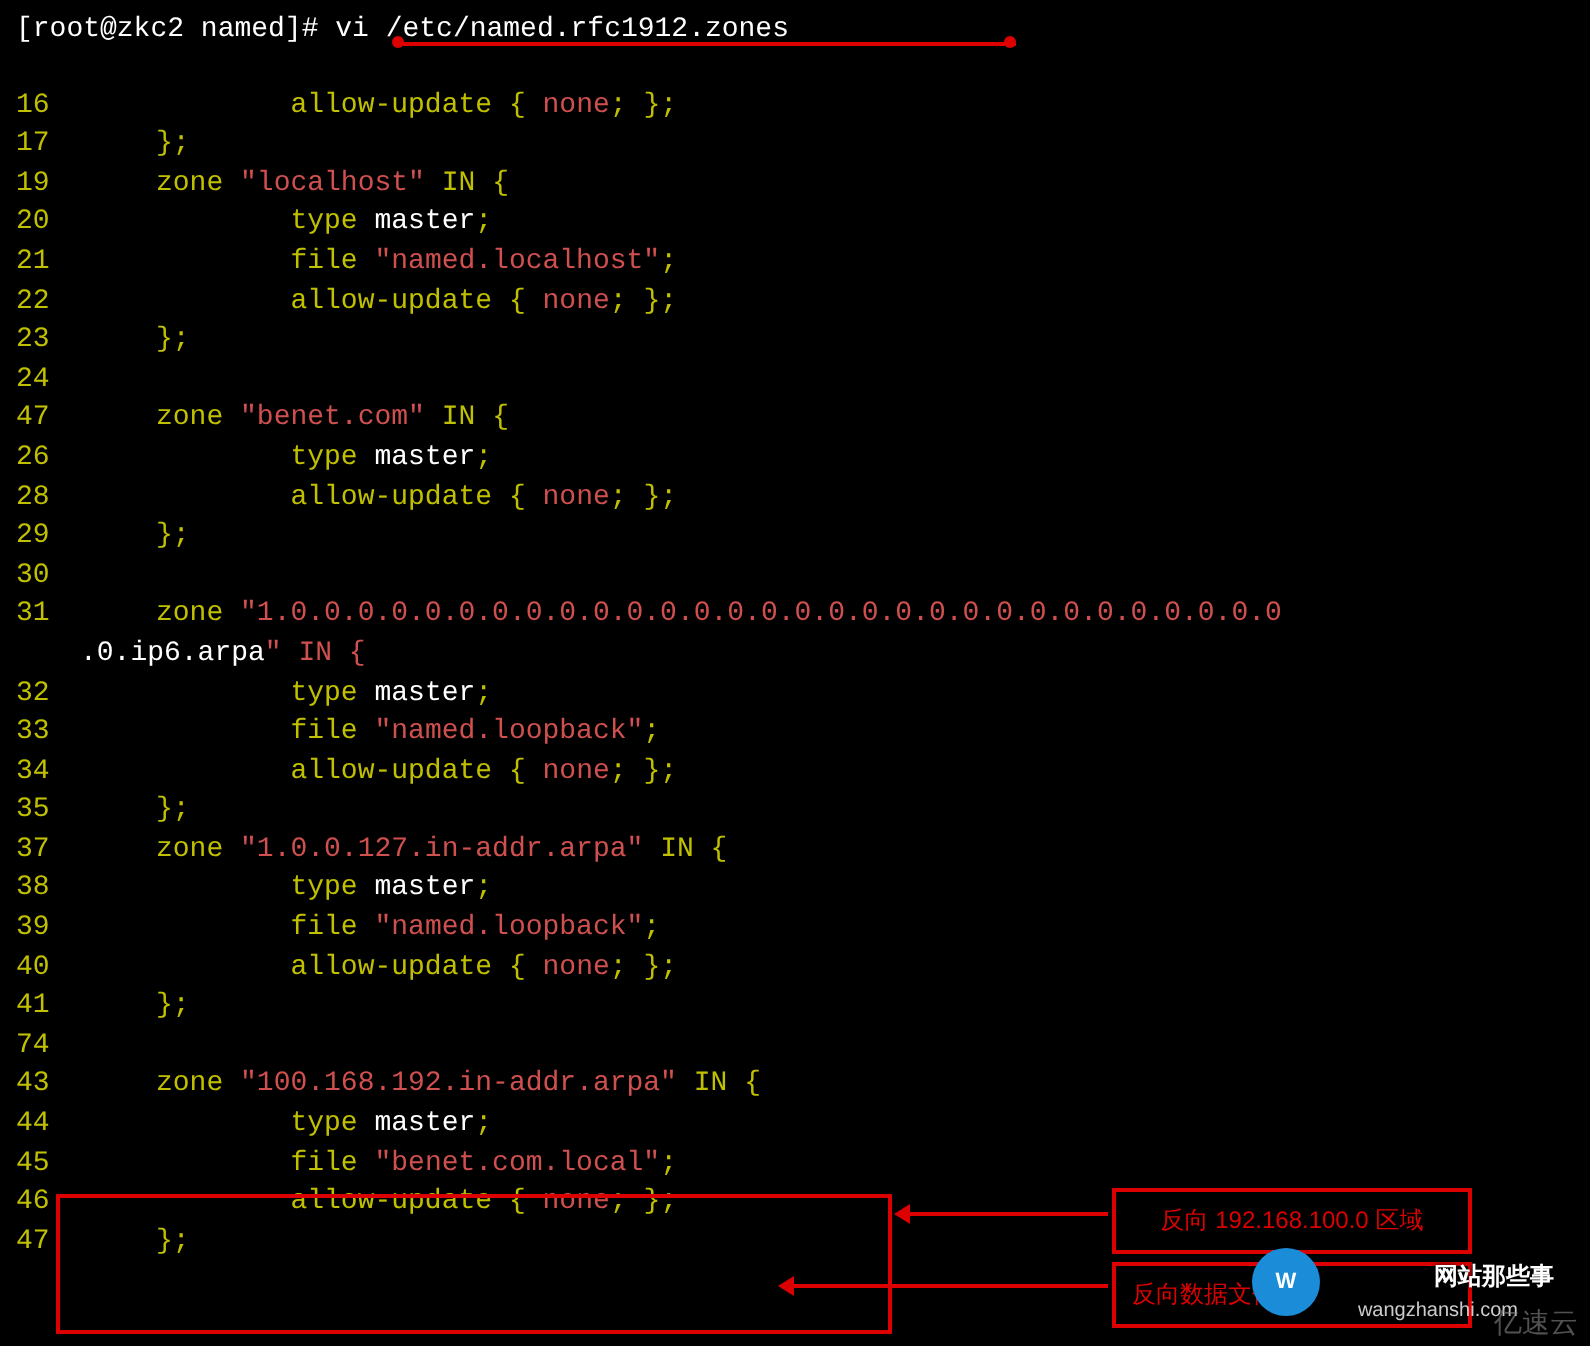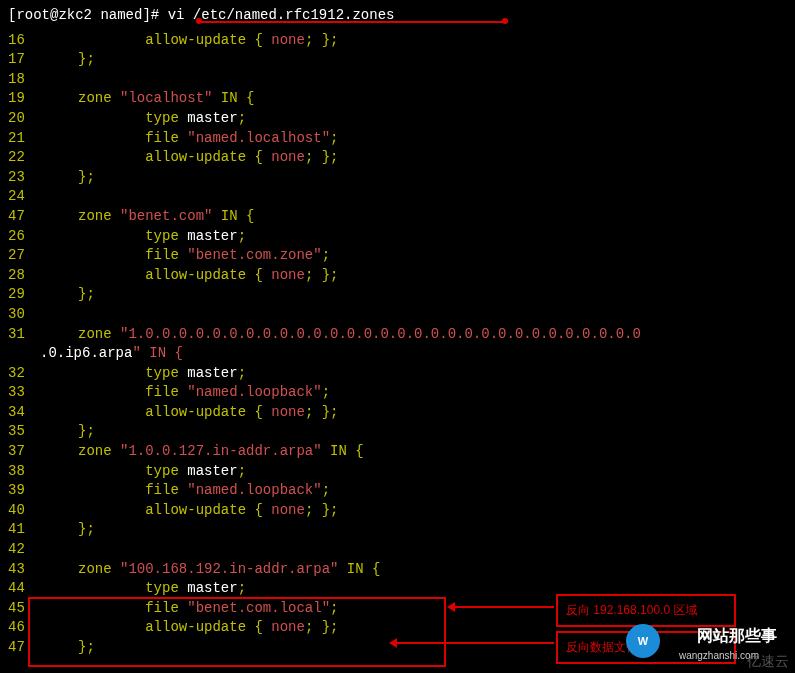--- a/index.html
+++ b/index.html
@@ -12,21 +12,21 @@
       height: 673px;
       position: relative;
       overflow: hidden;
     }
     .terminal {
       padding: 6px 8px;
       line-height: 1.4;
     }
     .prompt-line {
       color: #fff;
-      margin-bottom: 5px;
+      margin-bottom: 18px;
       position: relative;
     }
     .red-underline {
       position: absolute;
       top: 15px;
       left: 190px;
       width: 310px;
       height: 2px;
       background: #d00;
     }
@@ -101,21 +101,21 @@
       font-size: 11px;
       font-family: Arial;
       font-weight: bold;
     }
     .watermark-text {
       position: absolute;
       right: 18px;
       bottom: 26px;
       color: #fff;
       font-family: Arial, 'Microsoft YaHei', sans-serif;
-      font-size: 16px;
+      font-size: 12px;
       font-weight: bold;
       text-shadow: 0 0 2px #000;
     }
     .watermark-sub {
       position: absolute;
       right: 36px;
       bottom: 12px;
       color: #ccc;
       font-family: Arial, sans-serif;
       font-size: 10px;
@@ -139,56 +139,54 @@
     <span>[root@zkc2 named]#</span>
     <span> </span>
     <span>vi /etc/named.rfc1912.zones</span>
     <span class="red-dot red-dot-left"></span>
     <span class="red-underline"></span>
     <span class="red-dot red-dot-right"></span>
   </div>
   <div id="code-area">
       <div class="code-line"><span class="lineno">16</span><span class="code">        <span class="kw2">allow-update</span> <span class="delim">{</span> <span class="none">none</span><span class="delim">;</span> <span class="delim">}</span><span class="delim">;</span></span></div>
       <div class="code-line"><span class="lineno">17</span><span class="code"><span class="delim">}</span><span class="delim">;</span></span></div>
-      <div class="code-line"><span class="lineno">18</span><span class="code"></span></div>
       <div class="code-line"><span class="lineno">19</span><span class="code"><span class="keyword">zone</span> <span class="string">"localhost"</span> <span class="kw2">IN</span> <span class="delim">{</span></span></div>
       <div class="code-line"><span class="lineno">20</span><span class="code">        <span class="kw2">type</span> <span class="brace">master</span><span class="delim">;</span></span></div>
       <div class="code-line"><span class="lineno">21</span><span class="code">        <span class="kw2">file</span> <span class="string">"named.localhost"</span><span class="delim">;</span></span></div>
       <div class="code-line"><span class="lineno">22</span><span class="code">        <span class="kw2">allow-update</span> <span class="delim">{</span> <span class="none">none</span><span class="delim">;</span> <span class="delim">}</span><span class="delim">;</span></span></div>
       <div class="code-line"><span class="lineno">23</span><span class="code"><span class="delim">}</span><span class="delim">;</span></span></div>
       <div class="code-line"><span class="lineno">24</span><span class="code"></span></div>
       <div class="code-line"><span class="lineno">47</span><span class="code"><span class="keyword">zone</span> <span class="string">"benet.com"</span> <span class="kw2">IN</span> <span class="delim">{</span></span></div>
       <div class="code-line"><span class="lineno">26</span><span class="code">        <span class="kw2">type</span> <span class="brace">master</span><span class="delim">;</span></span></div>
-      <div class="code-line"><span class="lineno">27</span><span class="code">        <span class="kw2">file</span> <span class="string">"benet.com.zone"</span><span class="delim">;</span></span></div>
       <div class="code-line"><span class="lineno">28</span><span class="code">        <span class="kw2">allow-update</span> <span class="delim">{</span> <span class="none">none</span><span class="delim">;</span> <span class="delim">}</span><span class="delim">;</span></span></div>
       <div class="code-line"><span class="lineno">29</span><span class="code"><span class="delim">}</span><span class="delim">;</span></span></div>
       <div class="code-line"><span class="lineno">30</span><span class="code"></span></div>
       <div class="code-line"><span class="lineno">31</span><span class="code"><span class="keyword">zone</span> <span class="string">"1.0.0.0.0.0.0.0.0.0.0.0.0.0.0.0.0.0.0.0.0.0.0.0.0.0.0.0.0.0.0</span></span></div>
       <div class="code-line"><span class="lineno"></span><span class="code" style="margin-left: -38px;">.0.ip6.arpa<span class="string">" IN {</span></span></div>
       <div class="code-line"><span class="lineno">32</span><span class="code">        <span class="kw2">type</span> <span class="brace">master</span><span class="delim">;</span></span></div>
       <div class="code-line"><span class="lineno">33</span><span class="code">        <span class="kw2">file</span> <span class="string">"named.loopback"</span><span class="delim">;</span></span></div>
       <div class="code-line"><span class="lineno">34</span><span class="code">        <span class="kw2">allow-update</span> <span class="delim">{</span> <span class="none">none</span><span class="delim">;</span> <span class="delim">}</span><span class="delim">;</span></span></div>
       <div class="code-line"><span class="lineno">35</span><span class="code"><span class="delim">}</span><span class="delim">;</span></span></div>
       <div class="code-line"><span class="lineno">37</span><span class="code"><span class="keyword">zone</span> <span class="string">"1.0.0.127.in-addr.arpa"</span> <span class="kw2">IN</span> <span class="delim">{</span></span></div>
       <div class="code-line"><span class="lineno">38</span><span class="code">        <span class="kw2">type</span> <span class="brace">master</span><span class="delim">;</span></span></div>
       <div class="code-line"><span class="lineno">39</span><span class="code">        <span class="kw2">file</span> <span class="string">"named.loopback"</span><span class="delim">;</span></span></div>
       <div class="code-line"><span class="lineno">40</span><span class="code">        <span class="kw2">allow-update</span> <span class="delim">{</span> <span class="none">none</span><span class="delim">;</span> <span class="delim">}</span><span class="delim">;</span></span></div>
       <div class="code-line"><span class="lineno">41</span><span class="code"><span class="delim">}</span><span class="delim">;</span></span></div>
-      <div class="code-line"><span class="lineno">42</span><span class="code"></span></div>
+      <div class="code-line"><span class="lineno">74</span><span class="code"></span></div>
       <div class="code-line"><span class="lineno">43</span><span class="code"><span class="keyword">zone</span> <span class="string">"100.168.192.in-addr.arpa"</span> <span class="kw2">IN</span> <span class="delim">{</span></span></div>
       <div class="code-line"><span class="lineno">44</span><span class="code">        <span class="kw2">type</span> <span class="brace">master</span><span class="delim">;</span></span></div>
       <div class="code-line"><span class="lineno">45</span><span class="code">        <span class="kw2">file</span> <span class="string">"benet.com.local"</span><span class="delim">;</span></span></div>
       <div class="code-line"><span class="lineno">46</span><span class="code">        <span class="kw2">allow-update</span> <span class="delim">{</span> <span class="none">none</span><span class="delim">;</span> <span class="delim">}</span><span class="delim">;</span></span></div>
       <div class="code-line"><span class="lineno">47</span><span class="code"><span class="delim">}</span><span class="delim">;</span></span></div>
     </div>
 </div>
 
 <div class="red-box" style="top:597px; left:28px; width:418px; height:70px;"></div>
 
-<div class="annotation-box" style="top:594px; left:556px; width:180px;">
+<div class="annotation-box" style="top:594px; left:556px; width:180px;text-align:center;">
   <span>反向 192.168.100.0 区域</span>
 </div>
 <div class="arrow" style="top:606px; left:450px; width:104px;"></div>
 
 <div class="annotation-box" style="top:631px; left:556px; width:180px;">
   <span>反向数据文件名</span>
 </div>
 <div class="arrow" style="top:642px; left:392px; width:162px;"></div>
 
 <div class="watermark-logo">W</div>

